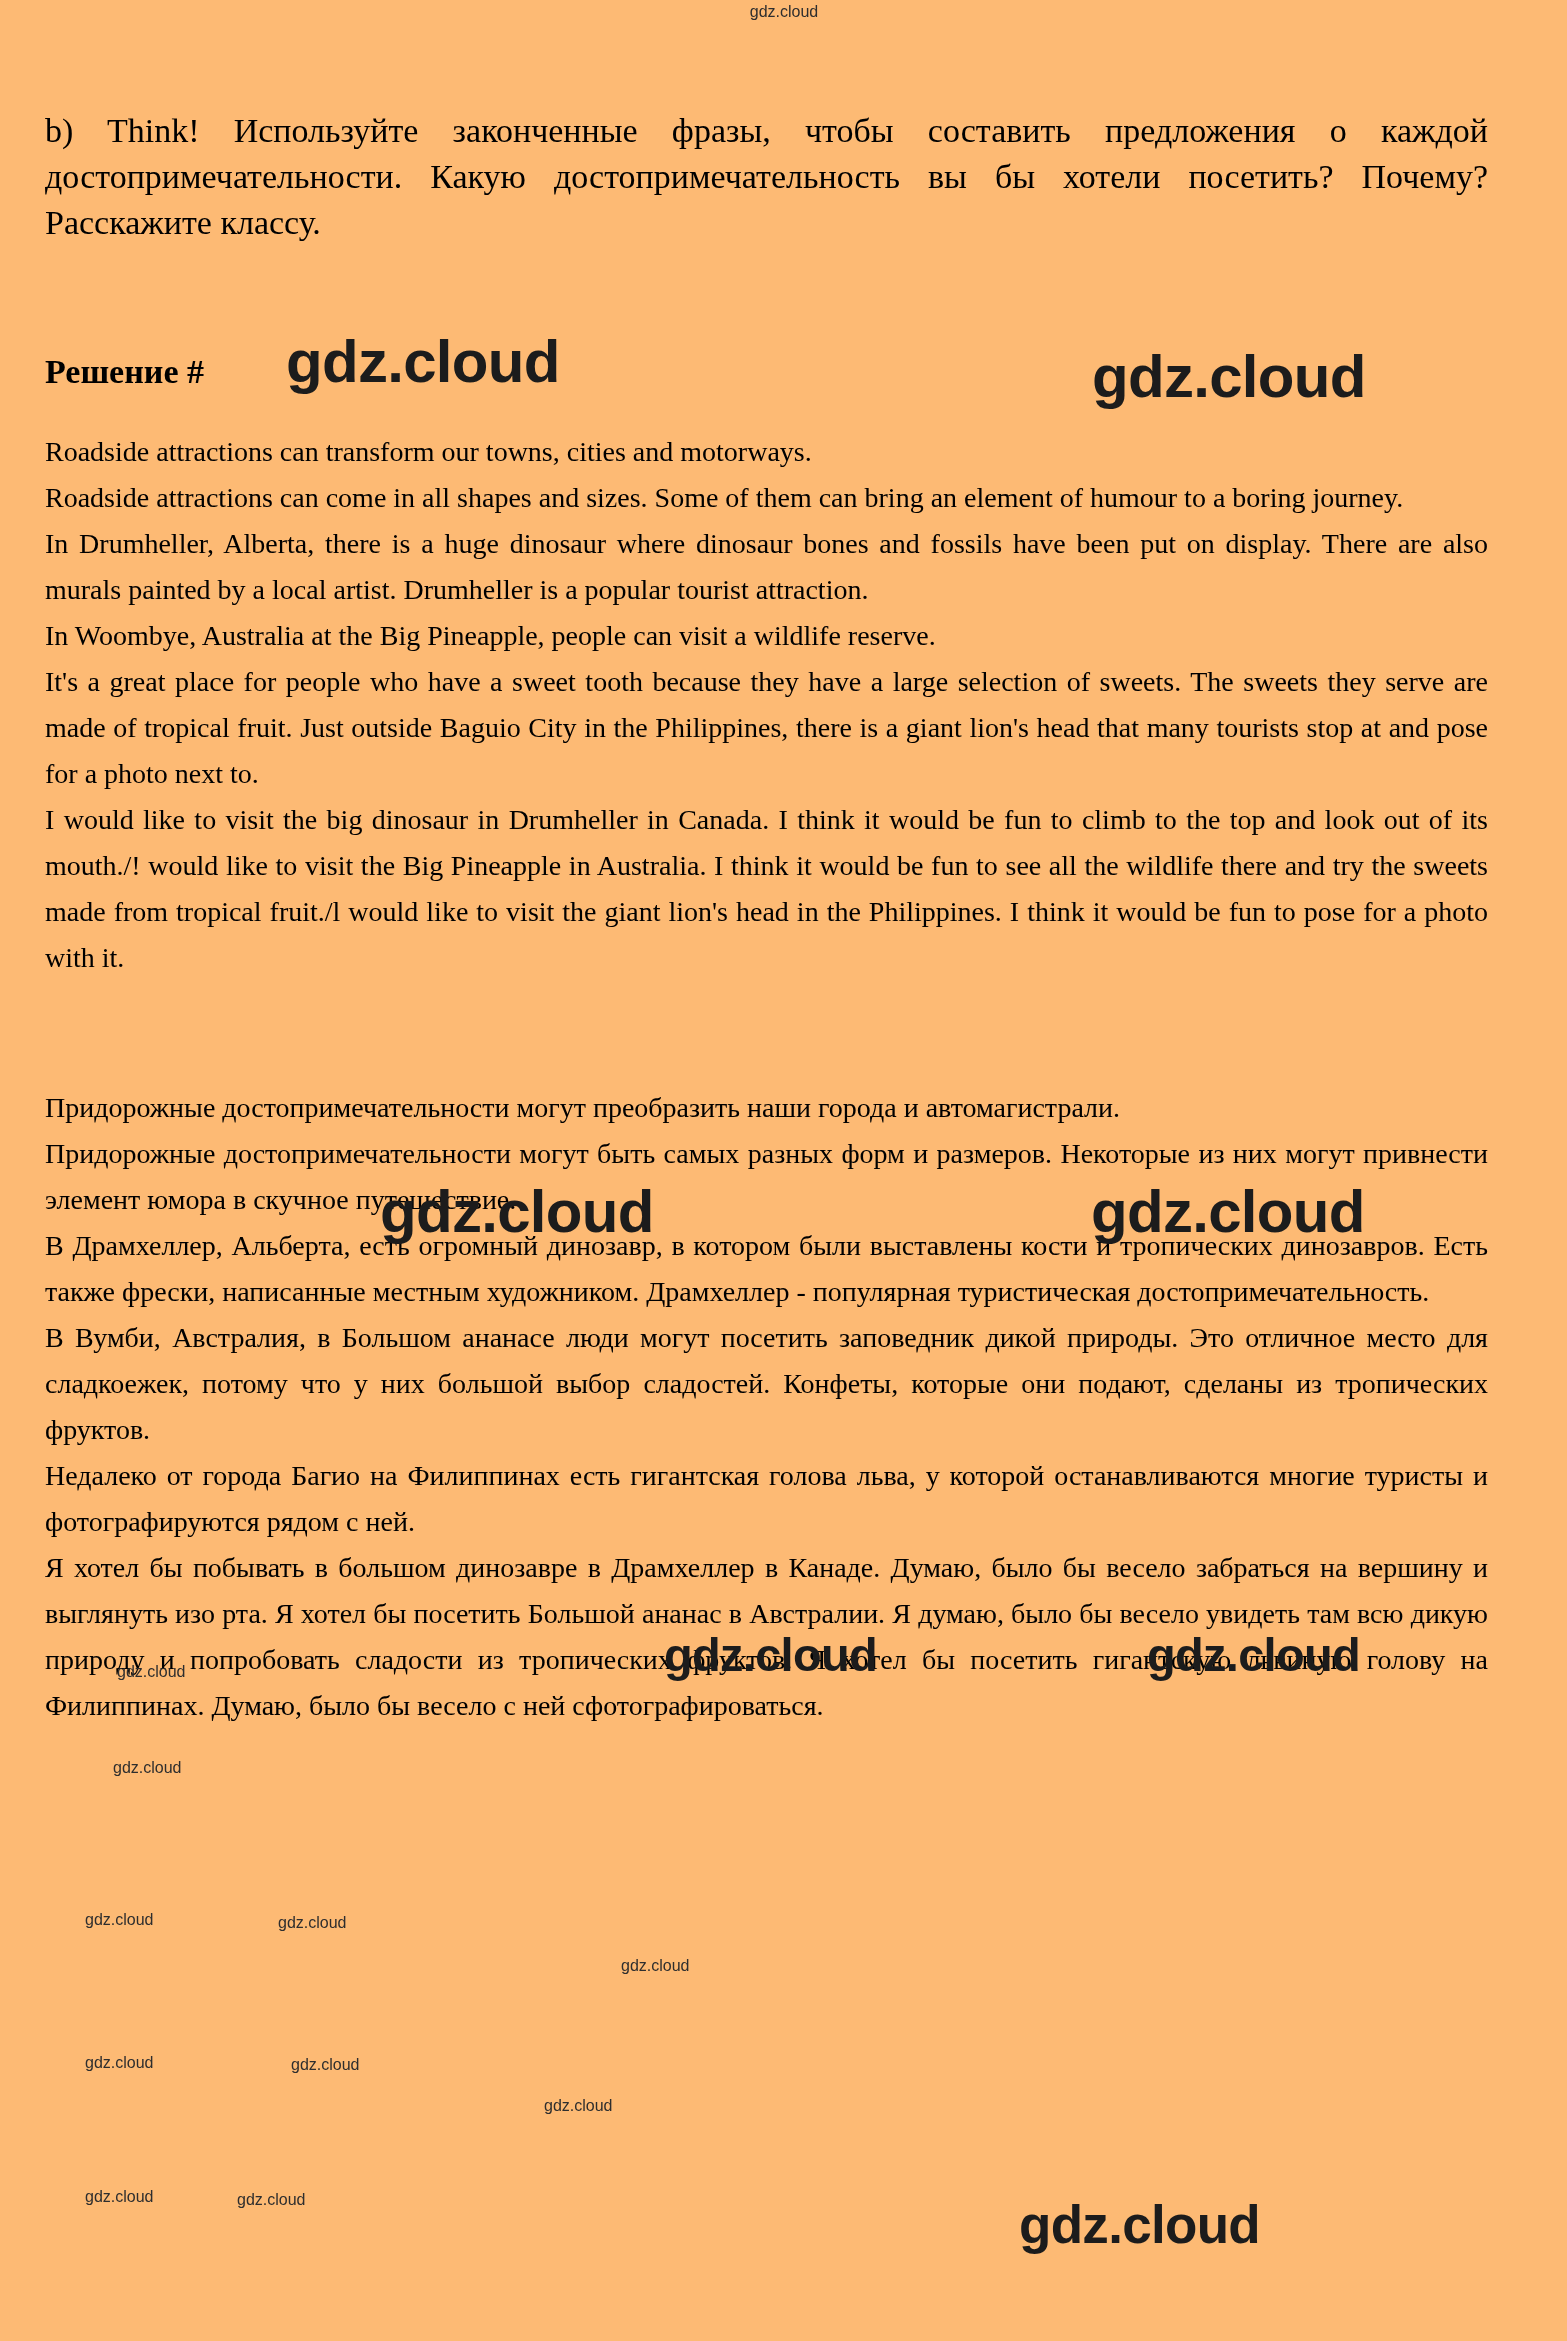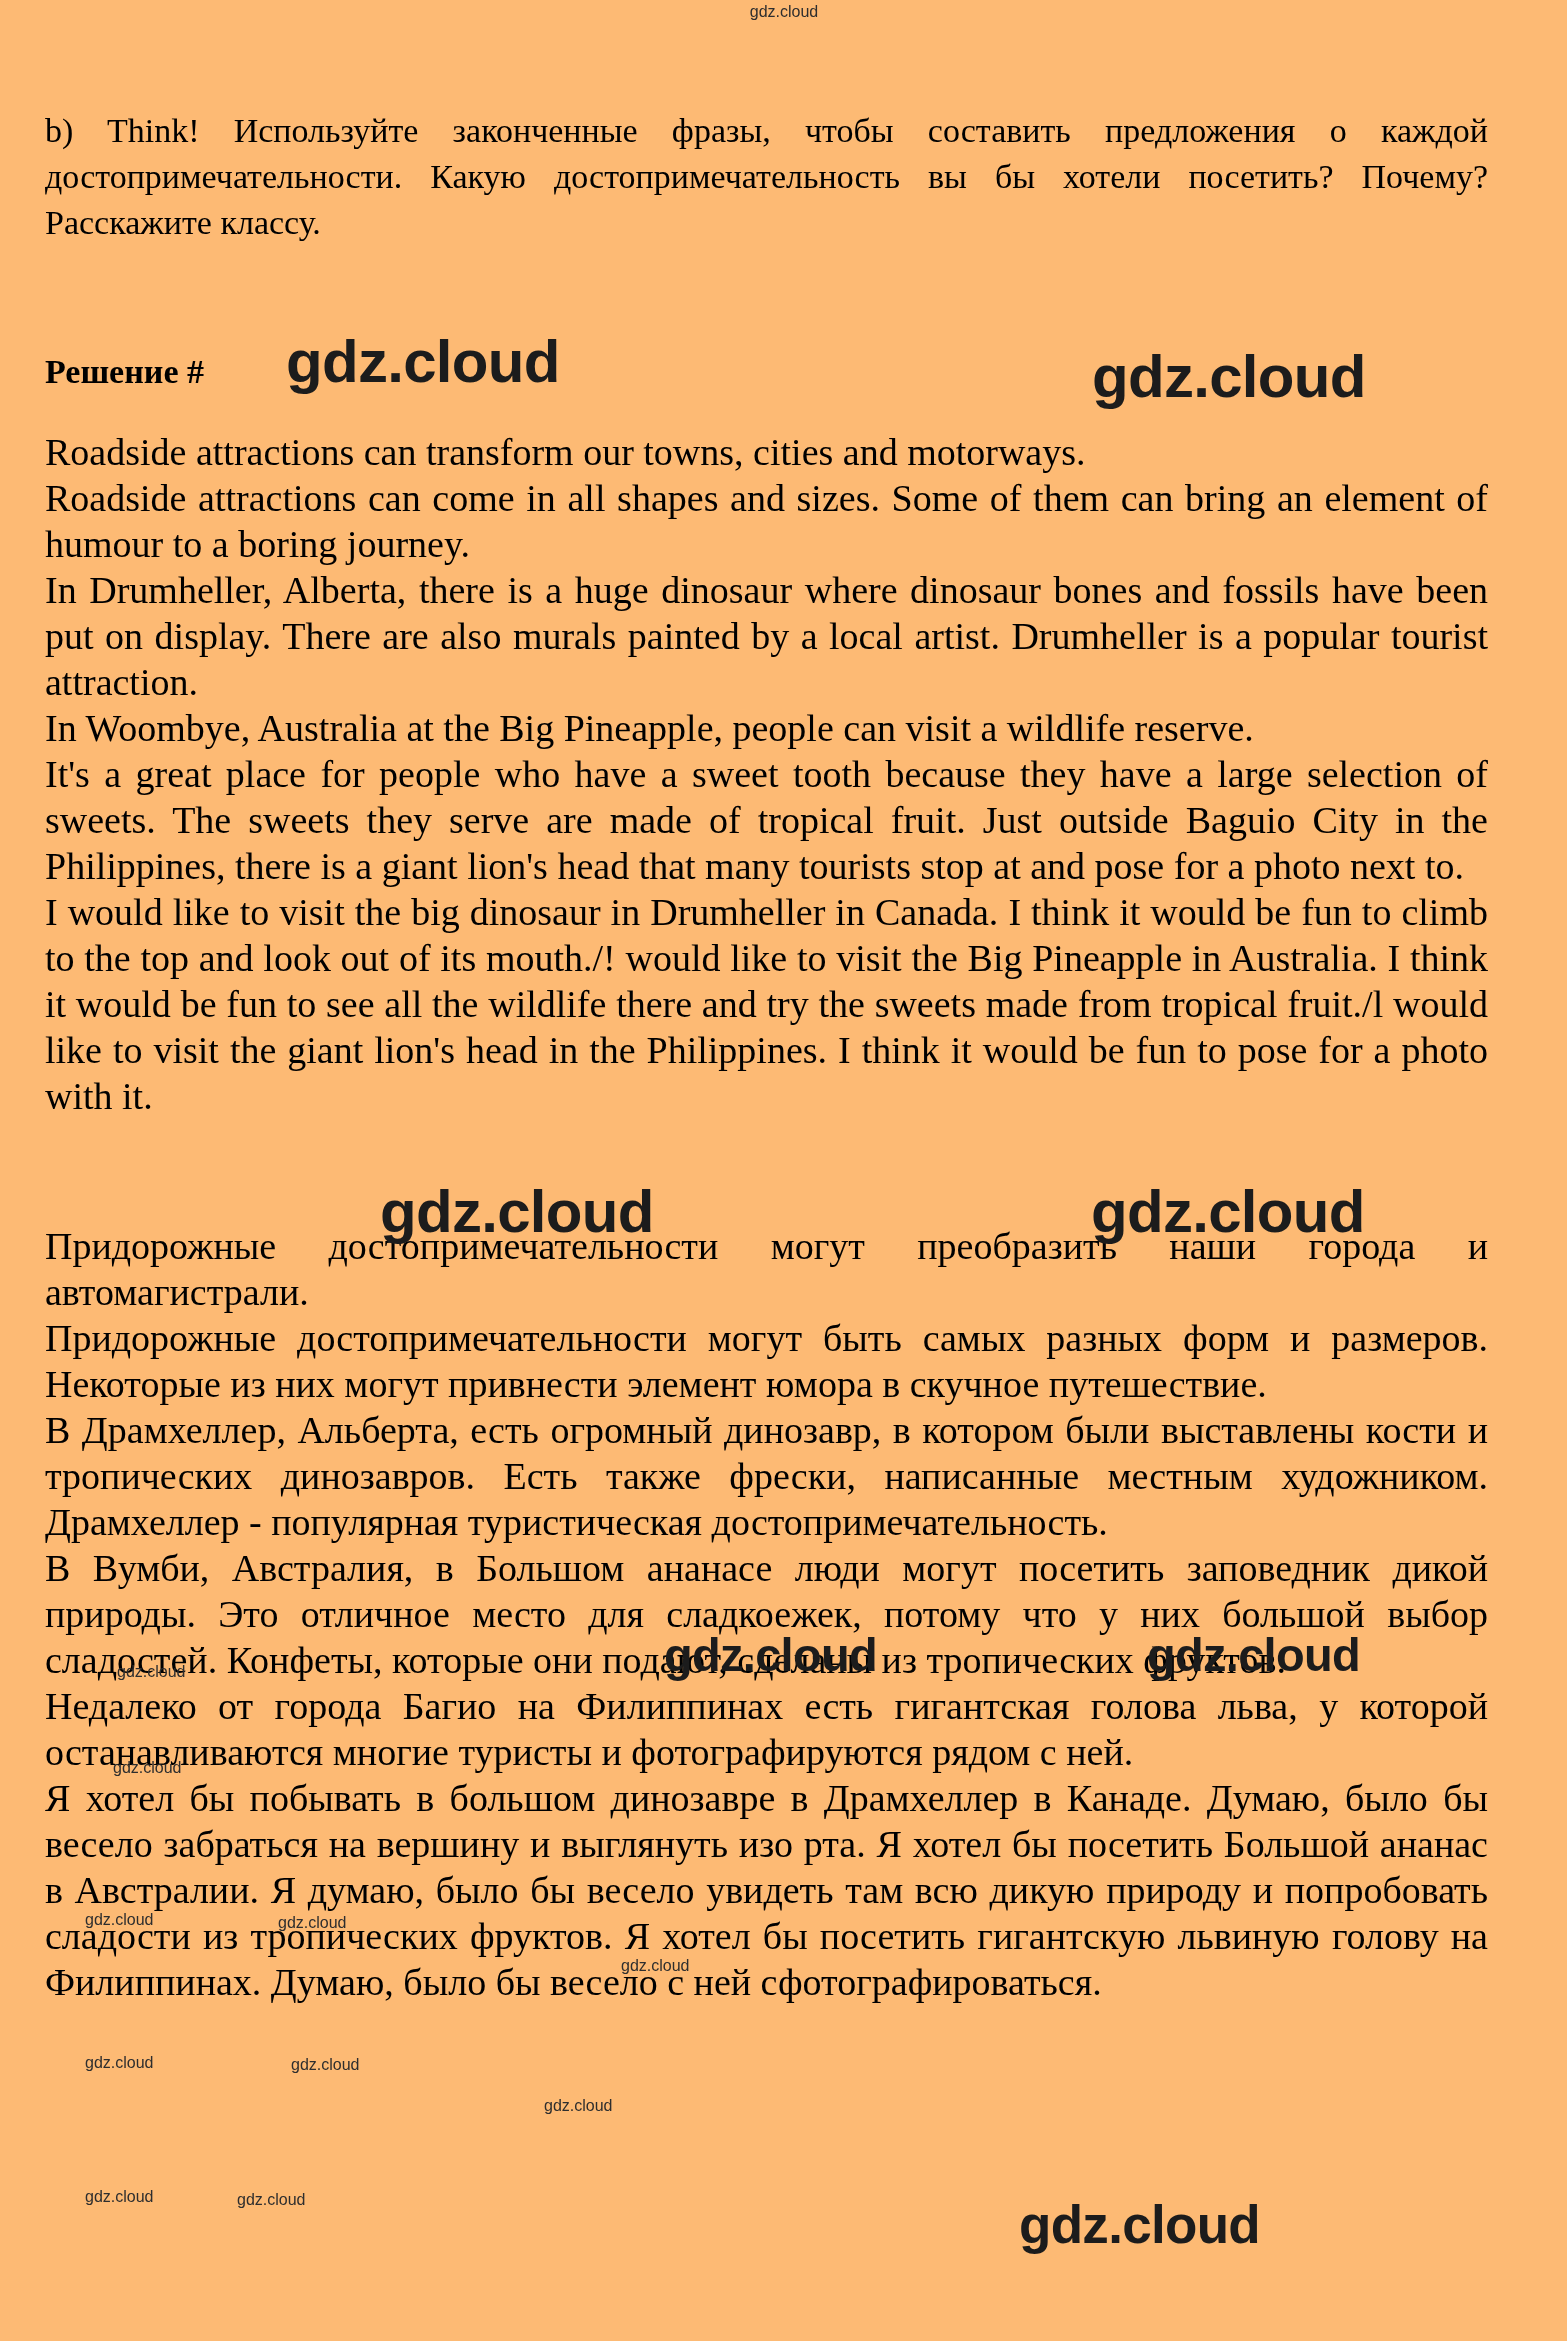--- a/index.html
+++ b/index.html
@@ -23,21 +23,21 @@
     line-height: 46px;
     text-align: justify;
   }
   .heading {
     margin-top: 103px;
     font-size: 34px;
     line-height: 46px;
     font-weight: bold;
   }
   .block p {
-    font-size: 38px;
+    font-size: 28px;
     line-height: 46px;
     text-align: justify;
   }
   .block.english { margin-top: 34px; }
   .block.russian { margin-top: 104px; }
 
   .wm {
     position: absolute;
     font-family: "Liberation Sans", sans-serif;
     font-weight: 600;

